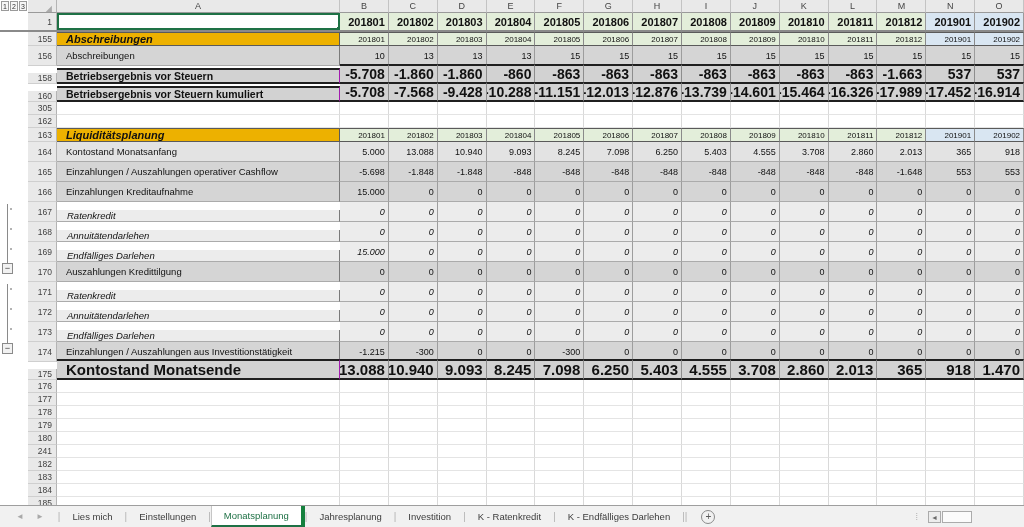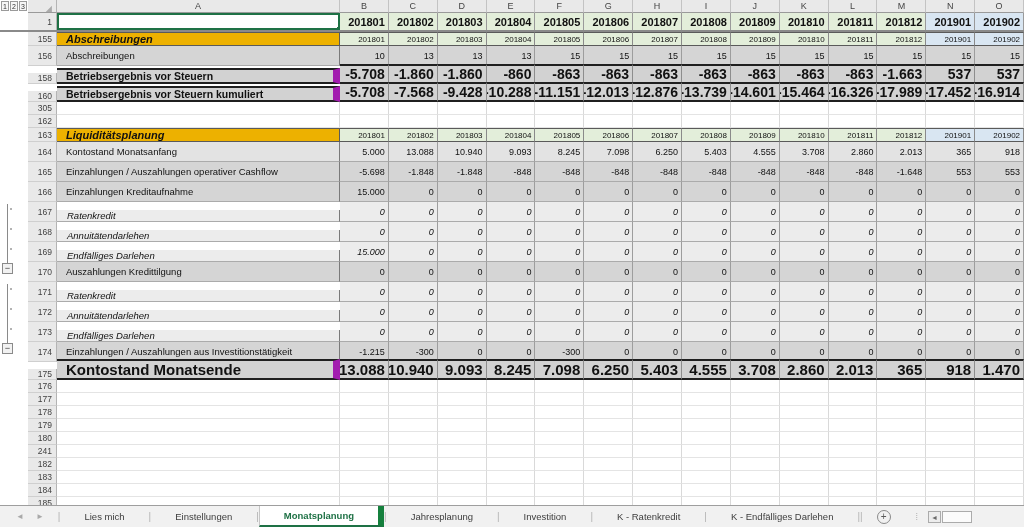--- a/index.html
+++ b/index.html
@@ -51,21 +51,21 @@
   .rd .a { border-right:1px solid #7a7a7a; border-bottom:1px solid #ABABAB; }
   .rd .v { border-right:1px solid #9d9d9d; border-bottom:1px solid #ABABAB; }
   .bg-gray  .a, .bg-gray  .v { background:#D5D5D5; }
   .bg-light .a, .bg-light .v { background:#E3E3E3; }
   .bg-sub   .a, .bg-sub   .v { background:#ECECEC; font-style:italic; }
   .bg-sub .a { padding-left:10px;margin-top:8px; }
 
   
   .rb { height:18px;align-items:flex-end; }
   .rb .a, .rb .v { background:#D2D2D2; border-top:2px solid #1f1f1f; border-bottom:2px solid #1f1f1f; }
-  .rb .a { font-weight:bold; font-size:10.5px; border-right:7px solid #a21caf; }
+  .rb .a { font-weight:bold; font-size:10.5px; border-right:1px solid #a21caf; }
   .rb .v { font-weight:bold; font-size:14px; border-right:1px solid #8d8d8d; }
   .rbig .a, .rbig .v { font-size:15px; }
 
   
   .re { height:13px; }
   .re .a { border-right:1px solid #D9D9D9; border-bottom:1px solid #E4E4E4; }
   .re .v { border-right:1px solid #D9D9D9; border-bottom:1px solid #E4E4E4; }
 
   
   .ol-dot::before { content:""; position:absolute; left:7px; top:0; width:1px; height:100%; background:#8a8a8a; }
@@ -75,23 +75,23 @@
         border:1px solid #8a8a8a; background:#F2F2F2; color:#333; font-size:9px; line-height:9px;
         text-align:center; }
   .ol-minus::before { content:""; position:absolute; left:7px; top:-1px; width:1px; height:3px; background:#8a8a8a; }
 
   
   #tabbar { height:22px; width:1024px; background:#F1F1F1; border-top:1px solid #9e9e9e;
             display:flex; align-items:stretch; position:relative; }
   .navs { display:flex; align-items:center; gap:12px; padding:0 14px 0 16px; }
   .nav { color:#A9A9A9; font-size:8px; }
   .tabsep { color:#B3B3B3; font-size:10px; align-self:center; }
-  .stab { display:flex; align-items:center; padding:0 24px; font-size:9.5px; color:#3d3d3d; }
-  .stab.active { background:#FFFFFF; color:#1E7145; font-weight:bold;
-                 border-left:1px solid #c6c6c6; border-right:6px solid #15803d;
+  .stab { display:flex; align-items:center; padding:0 12px; font-size:9.5px; color:#3d3d3d; }
+  .stab.active { background:#FFFFFF; color:#1E7145; font-weight:normal;
+                 border-left:1px solid #c6c6c6; border-right:4px solid #15803d;
                  border-bottom:2px solid #1E7145; }
   .addbtn { width:14px; height:14px; border:1px solid #8a8a8a; border-radius:50%;
             color:#5a5a5a; font-size:10px; line-height:12px; text-align:center;
             align-self:center; margin-left:14px; }
   .hsb { position:absolute; right:0; top:0; height:22px; display:flex; align-items:center; }
   .hsb .dots { color:#ADADAD; font-size:9px; letter-spacing:0; margin-right:10px; }
   .hsb .arr { width:13px; height:12px; border:1px solid #ABABAB; background:#EDEDED;
               color:#6a6a6a; font-size:7px; line-height:11px; text-align:center; }
   .hsb .thumb { width:30px; height:12px; background:#FBFBFB; border:1px solid #ABABAB; margin-left:1px; }
   .hsb .track { width:52px; height:12px; }

